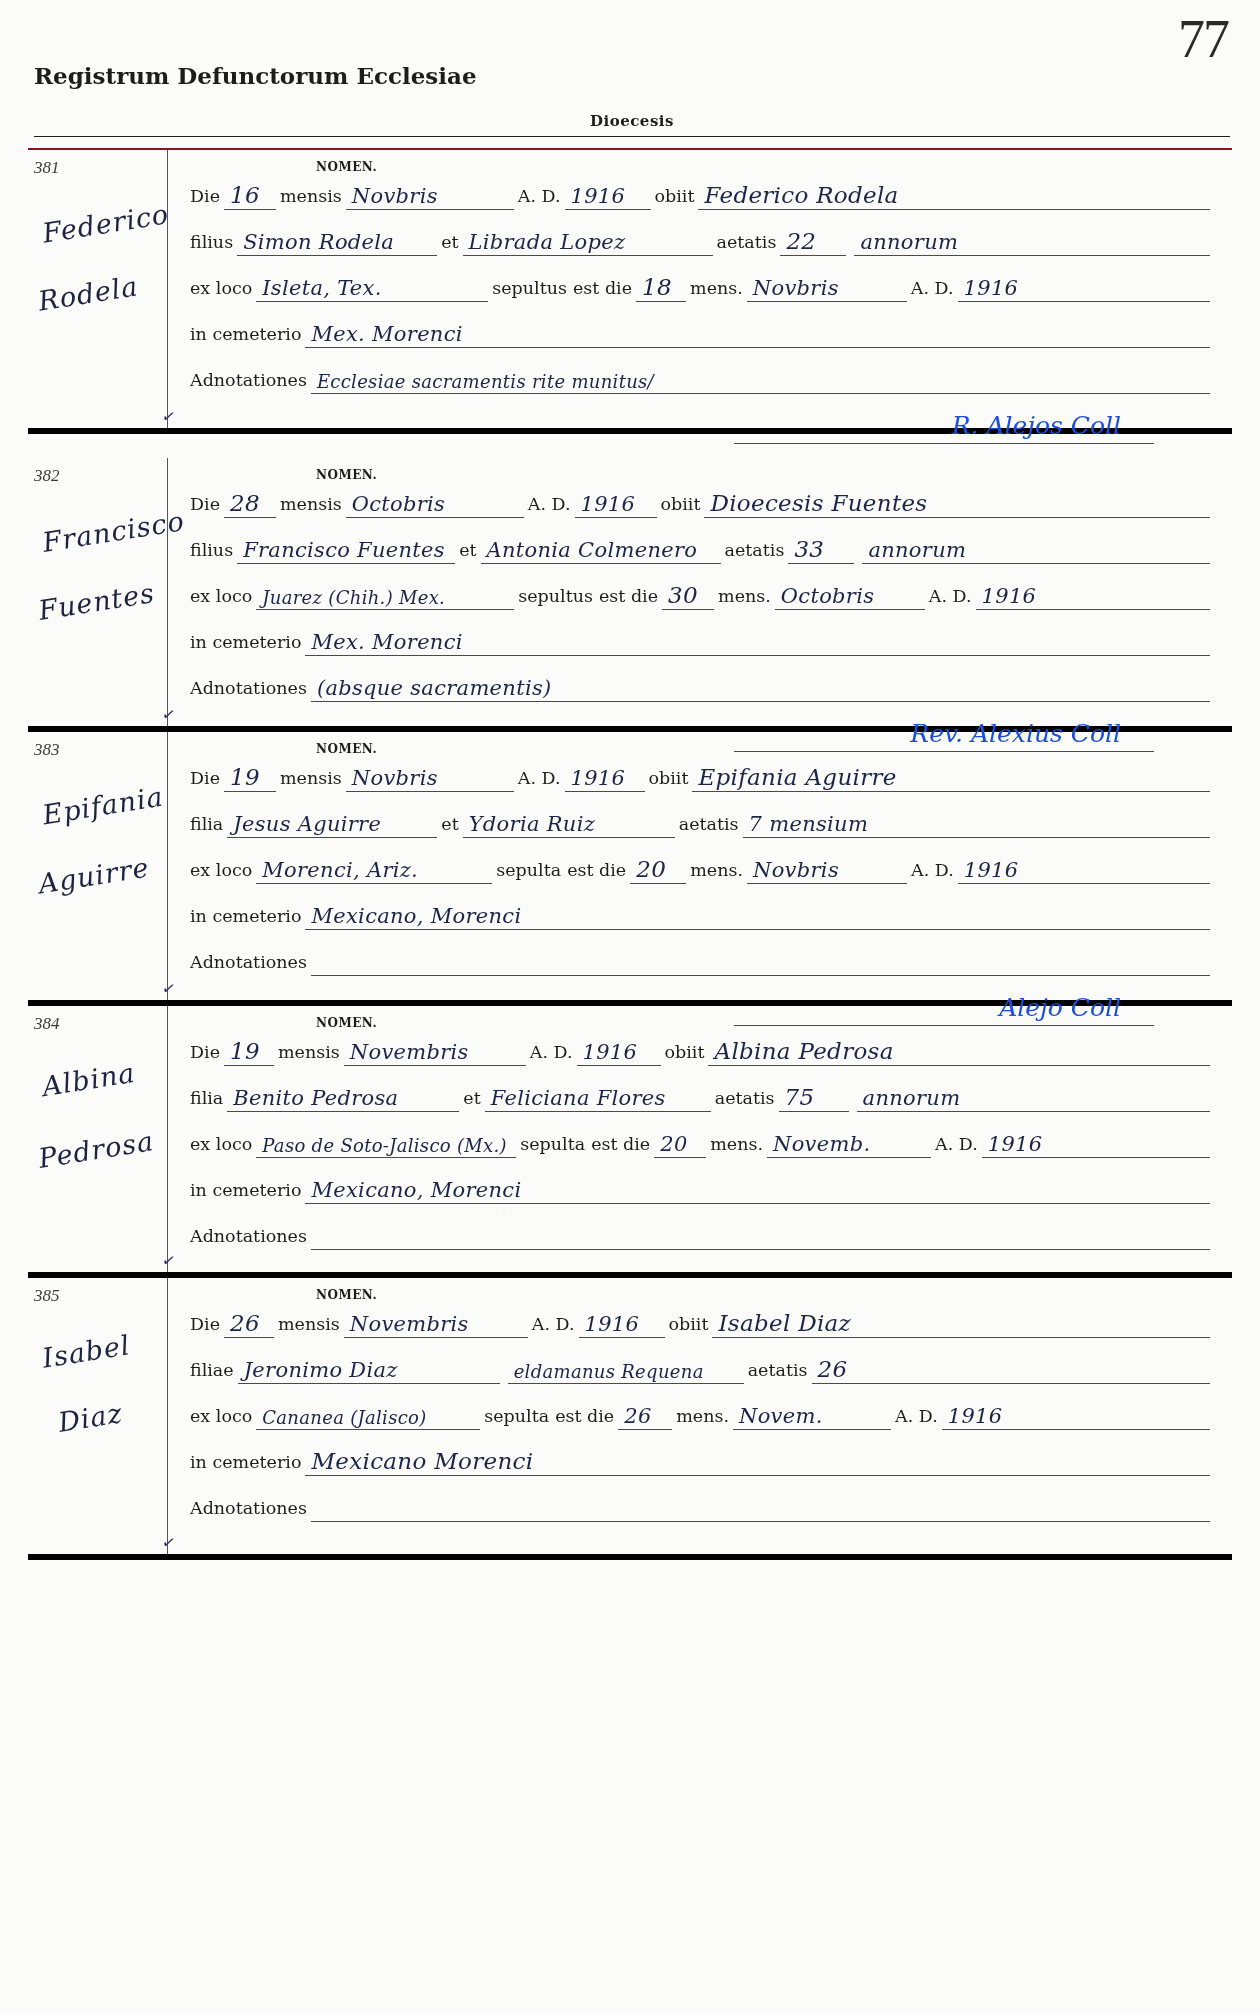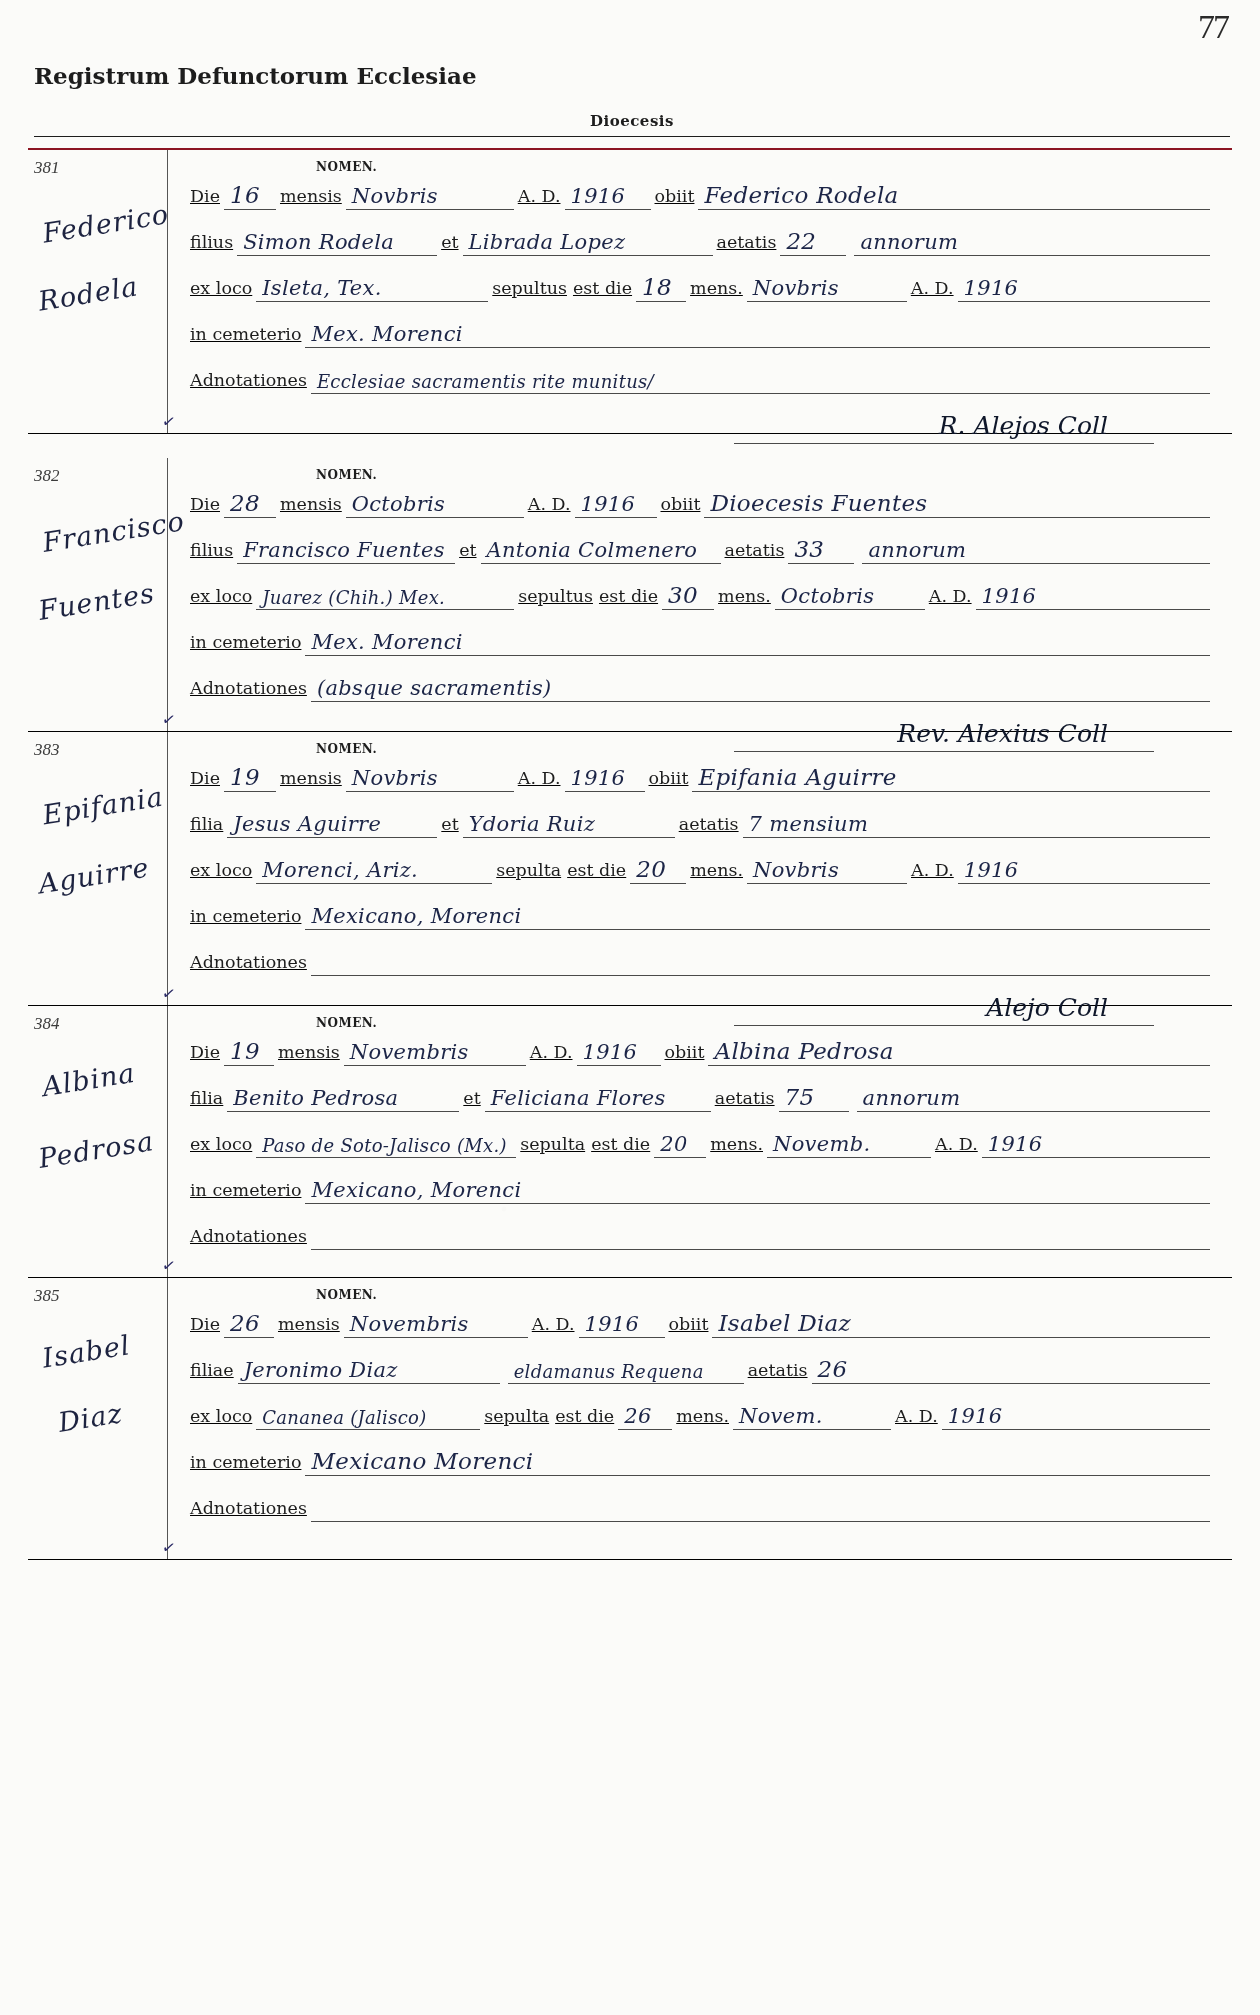--- a/index.html
+++ b/index.html
@@ -27,21 +27,21 @@
       radial-gradient(circle at 72% 12%, rgba(0,0,0,0.015) 0 2px, transparent 3px),
       radial-gradient(circle at 40% 60%, rgba(0,0,0,0.012) 0 2px, transparent 3px);
     pointer-events: none;
   }
 
   .page-number {
     position: absolute;
     top: 8px;
     right: 32px;
     font-family: "Liberation Serif", serif;
-    font-size: 34px;
+    font-size: 54px;
     color: #2a2a2a;
     letter-spacing: -2px;
   }
 
   .title-row {
     position: absolute;
     top: 62px;
     left: 34px;
     right: 30px;
     height: 34px;
@@ -94,24 +94,23 @@
   .table {
     position: absolute;
     top: 148px;
     left: 28px;
     width: 1204px;
     height: 1845px;
     border-top: 2px solid #8c1422;
   }
   .entry {
     position: relative;
-    border-bottom: 1px solid #000000;
+    border-bottom: 6px solid #000000;
     box-sizing: border-box;
     display: flex;
-    text-decoration: underline;
   }
   .entry.e1 { height: 284px; }
   .entry.e2 { height: 274px; margin-top: 24px; }
   .entry.e3 { height: 274px; }
   .entry.e4 { height: 272px; }
   .entry.e5 { height: 282px; }
 
   .col-left {
     position: relative;
     width: 140px;
@@ -199,25 +198,25 @@
   .fill .ink.big { font-size: 23px; }
   .fill .ink.sm { font-size: 18px; }
 
   .sig-line {
     position: relative;
     height: 52px;
   }
   .sig {
     position: absolute;
     bottom: 6px;
-    right: 106px;
+    right: 93px;
     font-family: "DejaVu Serif", serif;
     font-style: italic;
     font-size: 25px;
-    color: #0f172a;
+    color: #1d4ed8;
     white-space: nowrap;
   }
   .sig-rule {
     position: absolute;
     bottom: 2px;
     right: 60px;
     width: 420px;
     border-bottom: 1px solid #4a4a4a;
   }
 

